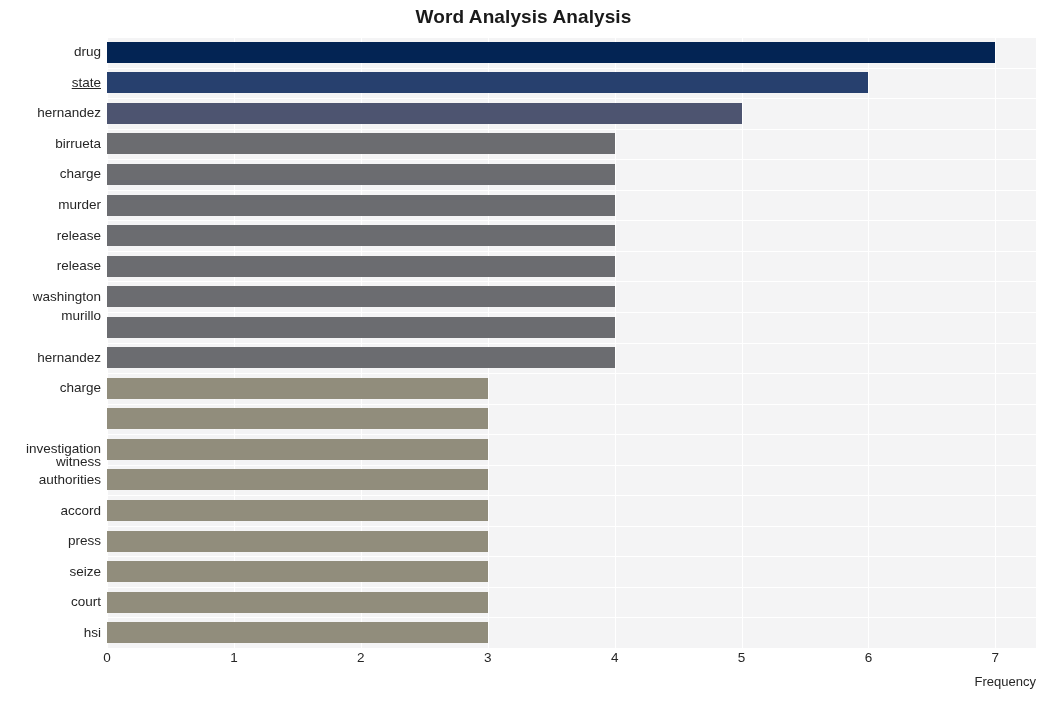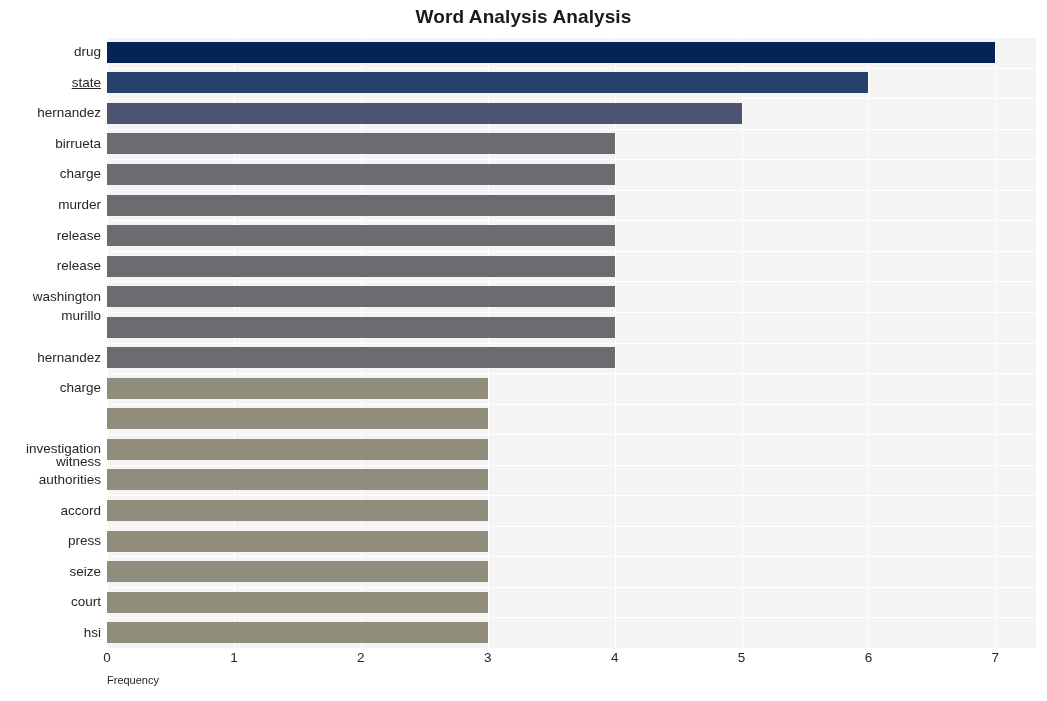--- a/index.html
+++ b/index.html
@@ -100,22 +100,22 @@
     text-align: center;
     font-size: 13.5px;
     color: #262626;
   }
 
   #xaxis-label {
     position: absolute;
     left: 107px;
     top: 674px;
     width: 929px;
-    text-align: left;
-    font-size: 11px;
+    text-align: right;
+    font-size: 13px;
     color: #262626;
   }
 </style>
 </head>
 <body>
 
 <div id="figure">
 
   <div id="chart-title">Word Analysis Analysis</div>
 

